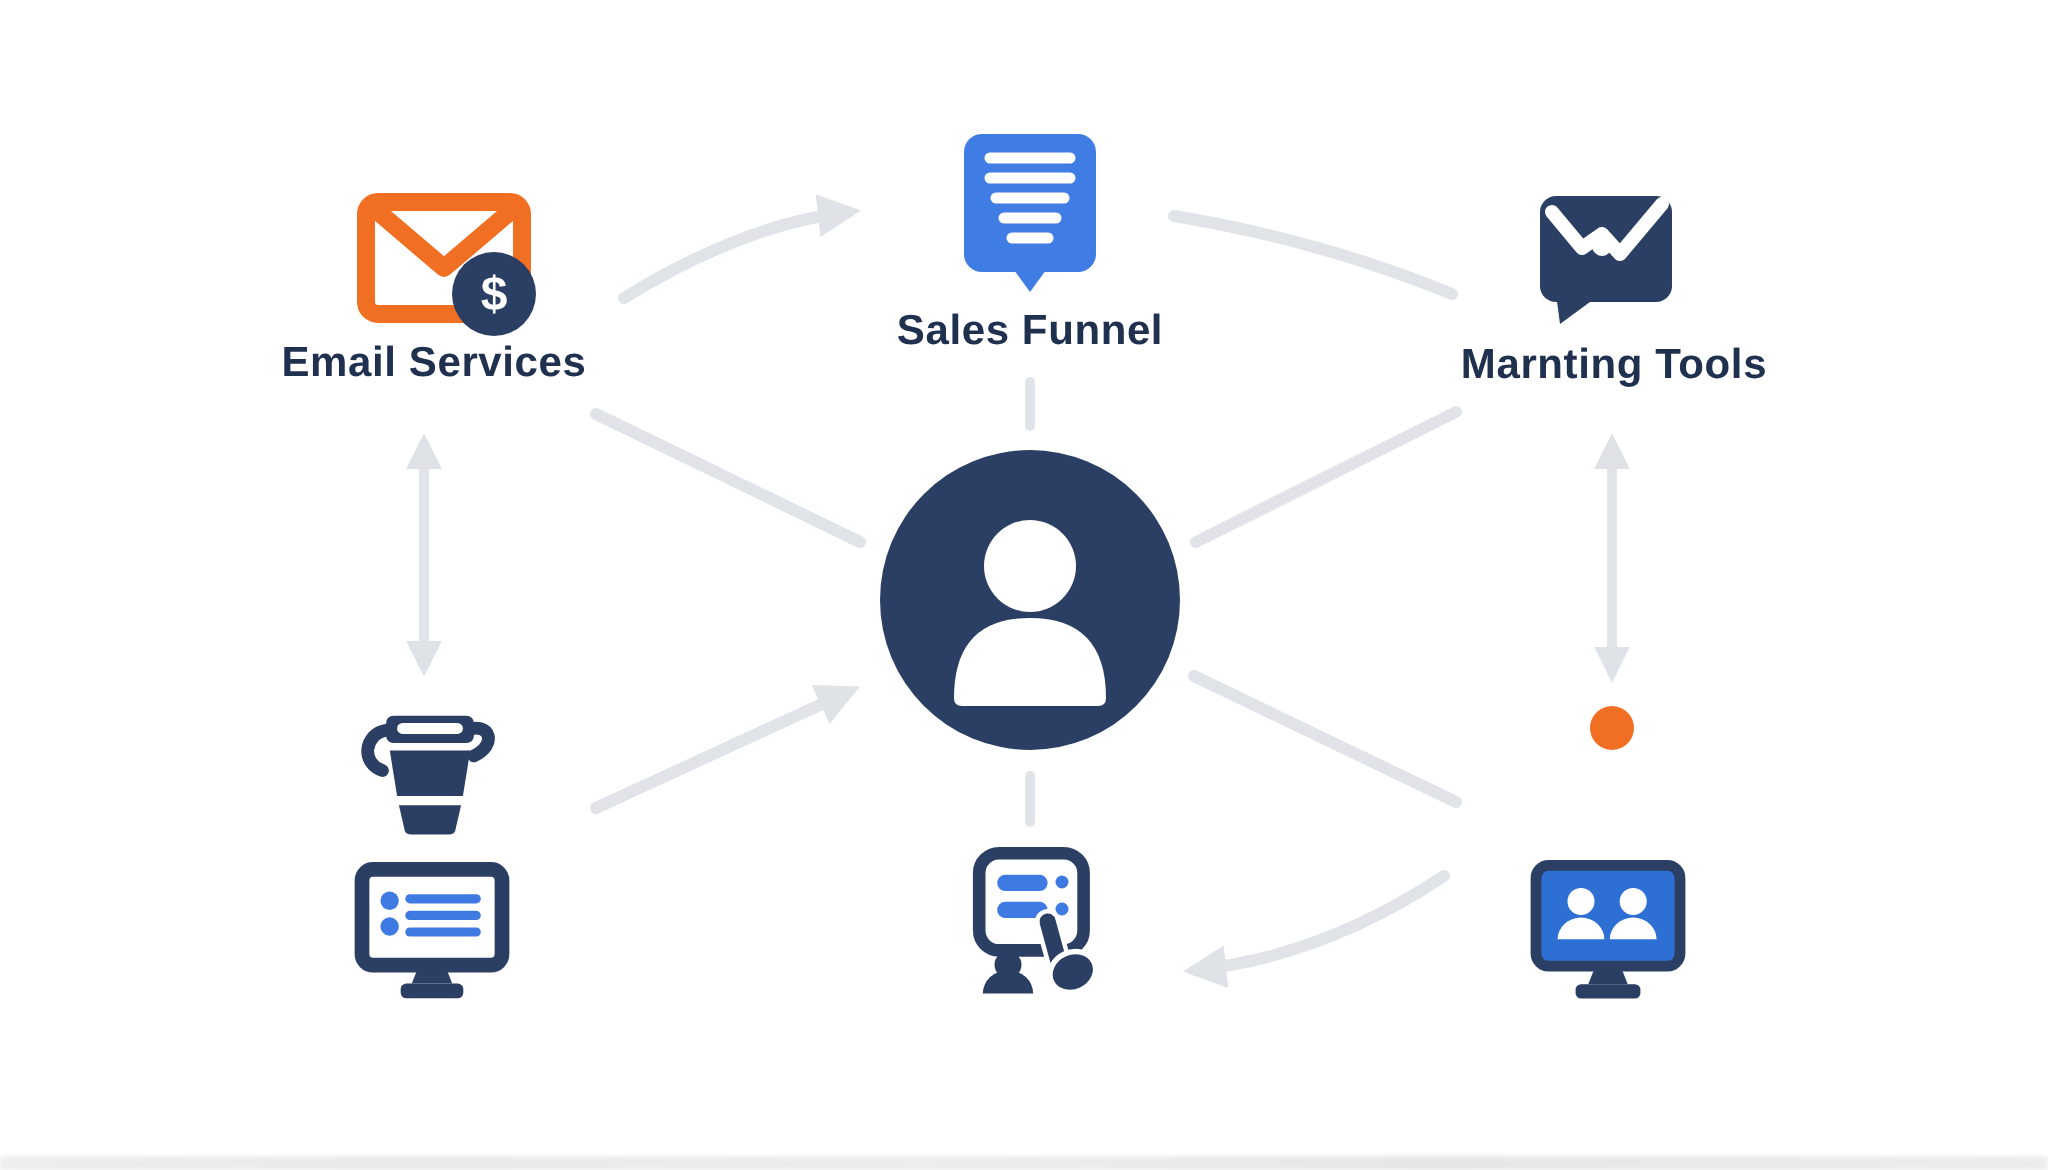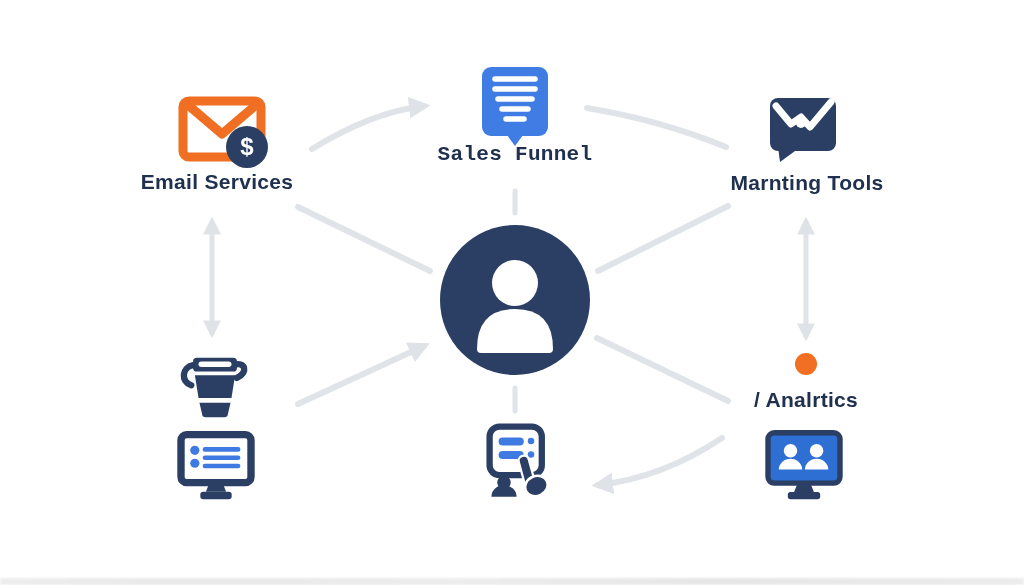--- a/index.html
+++ b/index.html
@@ -60,21 +60,21 @@
     <rect x="1" y="1" width="66" height="69" rx="9" fill="#3f7de5"></rect>
     <polygon points="26,69 42,69 34,80" fill="#3f7de5"></polygon>
     <g stroke="#ffffff" stroke-width="5.5" stroke-linecap="round">
       <line x1="14" y1="13" x2="54" y2="13"></line>
       <line x1="14" y1="23" x2="54" y2="23"></line>
       <line x1="17" y1="33" x2="51" y2="33"></line>
       <line x1="21" y1="43" x2="47" y2="43"></line>
       <line x1="25" y1="53" x2="43" y2="53"></line>
     </g>
   </svg>
-  <div class="label" style="left:415px;top:143px;width:200px;font-family:Liberation Mono, monospace;">Sales Funnel</div>
+  <div class="label" style="left:415px;top:154px;width:200px;">Sales Funnel</div>
 
   <svg class="abs" style="left:769px;top:97px;" width="70" height="66" viewBox="0 0 70 66">
     <rect x="1" y="1" width="66" height="53" rx="8" fill="#2b3e63"></rect>
     <polygon points="9,50 26,54 11,65" fill="#2b3e63"></polygon>
     <polyline points="7,9 22,27 32,20 41,30 62,5" fill="none" stroke="#ffffff" stroke-width="7" stroke-linecap="round" stroke-linejoin="round"></polyline>
     <circle cx="32" cy="26" r="5" fill="#ffffff"></circle>
   </svg>
   <div class="label" style="left:707px;top:171px;width:200px;">Marnting Tools</div>
 
   <svg class="hub" viewBox="0 0 150 150">
@@ -112,21 +112,20 @@
     <circle cx="60" cy="20" r="3.6" fill="#3e7ae2"></circle>
     <circle cx="60" cy="35" r="3.6" fill="#3e7ae2"></circle>
     <circle cx="30" cy="66" r="7.5" fill="#2b3e63"></circle>
     <path d="M16 82 a14 13 0 0 1 28 0 z" fill="#2b3e63"></path>
     <line x1="58" y1="64" x2="52" y2="42" stroke="#ffffff" stroke-width="14" stroke-linecap="round"></line>
     <line x1="58" y1="64" x2="52" y2="42" stroke="#2b3e63" stroke-width="9" stroke-linecap="round"></line>
     <ellipse cx="66" cy="70" rx="13" ry="11" transform="rotate(-25 66 70)" fill="#2b3e63" stroke="#ffffff" stroke-width="3"></ellipse>
   </svg>
 
   <div class="abs" style="left:795px;top:353px;width:22px;height:22px;border-radius:50%;background:#f06f22;"></div>
-  <div class="label" style="left:706px;top:388px;width:200px;">/ Analrtics</div>
 
   <svg class="abs" style="left:764px;top:430px;" width="80" height="72" viewBox="0 0 86 80">
     <rect x="3" y="3" width="80" height="56" rx="7" fill="#2e6fd3" stroke="#2b3e63" stroke-width="6"></rect>
     <circle cx="28" cy="23" r="7.5" fill="#ffffff"></circle>
     <path d="M15 44 a13 12 0 0 1 26 0 z" fill="#ffffff"></path>
     <circle cx="57" cy="23" r="7.5" fill="#ffffff"></circle>
     <path d="M44 44 a13 12 0 0 1 26 0 z" fill="#ffffff"></path>
     <polygon points="36,59 50,59 54,69 32,69" fill="#2b3e63"></polygon>
     <rect x="25" y="69" width="36" height="8" rx="3" fill="#2b3e63"></rect>
   </svg>

